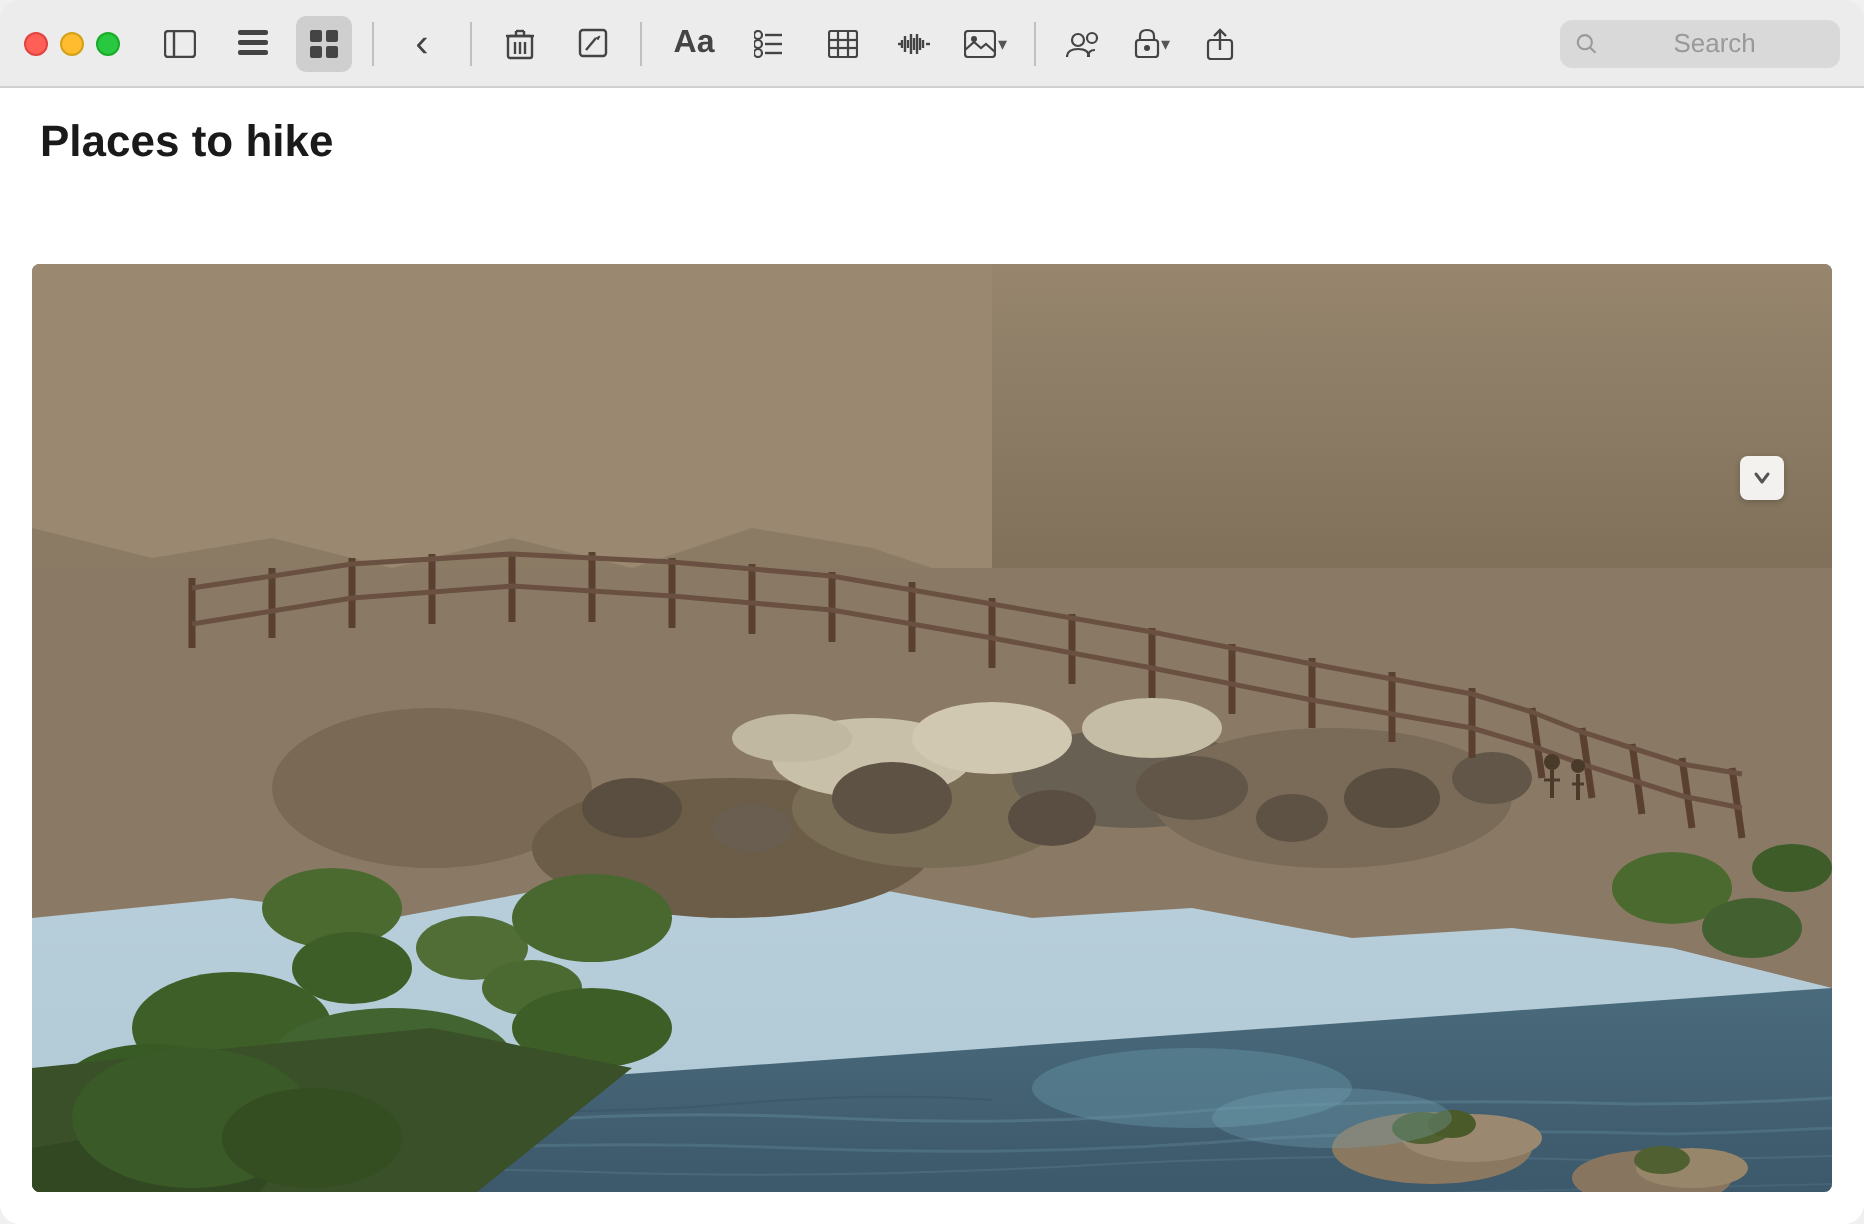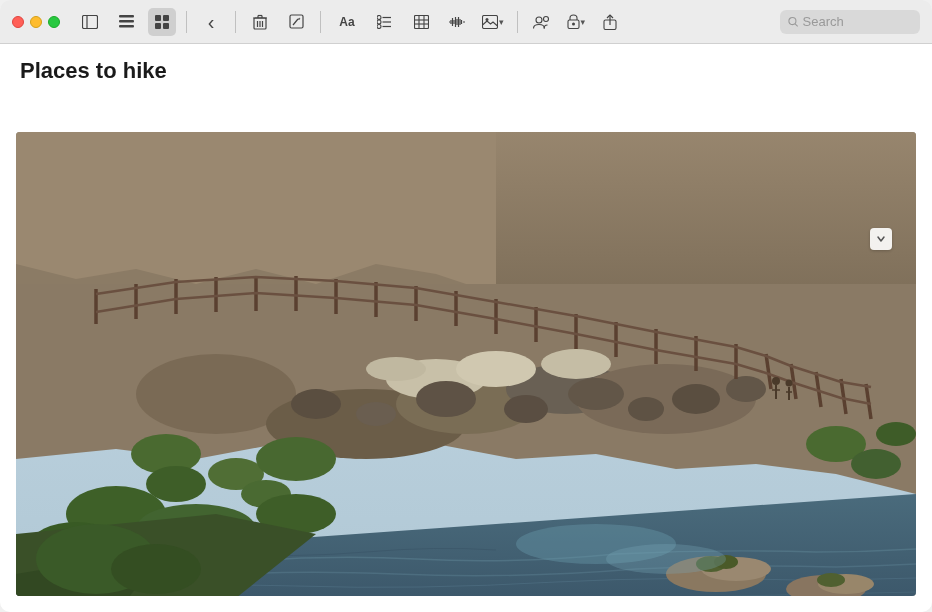--- a/index.html
+++ b/index.html
@@ -92,20 +92,21 @@
       width: 140px;
     }
 
     .search-field input {
       background: transparent;
       border: none;
       outline: none;
       font-size: 13px;
       color: #0f766e;
       width: 100%;
+      text-align: center;
     }
 
     .search-field input::placeholder { color: #999; }
 
     
     .main-content {
       flex: 1;
       background: #ffffff;
       position: relative;
       overflow: hidden;
@@ -215,21 +216,21 @@
   <button class="tb-btn">
     <svg width="15" height="15" viewBox="0 0 15 15">
       <rect x="1" y="1" width="13" height="13" rx="1.5" stroke="#444" stroke-width="1.2" fill="none"></rect>
       <line x1="4" y1="11" x2="9" y2="5" stroke="#444" stroke-width="1.2"></line>
       <polyline points="9,5 11,4 10,6" fill="#444" stroke="#444" stroke-width="0.5"></polyline>
     </svg>
   </button>
 
   <div class="tb-divider"></div>
 
-  <button class="tb-btn" style="font-size:12px; font-weight:600; color:#444; width:32px;">Aa</button>
+  <button class="tb-btn" style="font-size:16px; font-weight:600; color:#444; width:32px;">Aa</button>
 
   <button class="tb-btn">
     <svg width="16" height="14" viewBox="0 0 16 14">
       <circle cx="2" cy="2.5" r="2" stroke="#444" stroke-width="1.1" fill="none"></circle>
       <line x1="5.5" y1="2.5" x2="14" y2="2.5" stroke="#444" stroke-width="1.2"></line>
       <circle cx="2" cy="7" r="2" stroke="#444" stroke-width="1.1" fill="none"></circle>
       <line x1="5.5" y1="7" x2="14" y2="7" stroke="#444" stroke-width="1.2"></line>
       <circle cx="2" cy="11.5" r="2" stroke="#444" stroke-width="1.1" fill="none"></circle>
       <line x1="5.5" y1="11.5" x2="14" y2="11.5" stroke="#444" stroke-width="1.2"></line>
     </svg>

